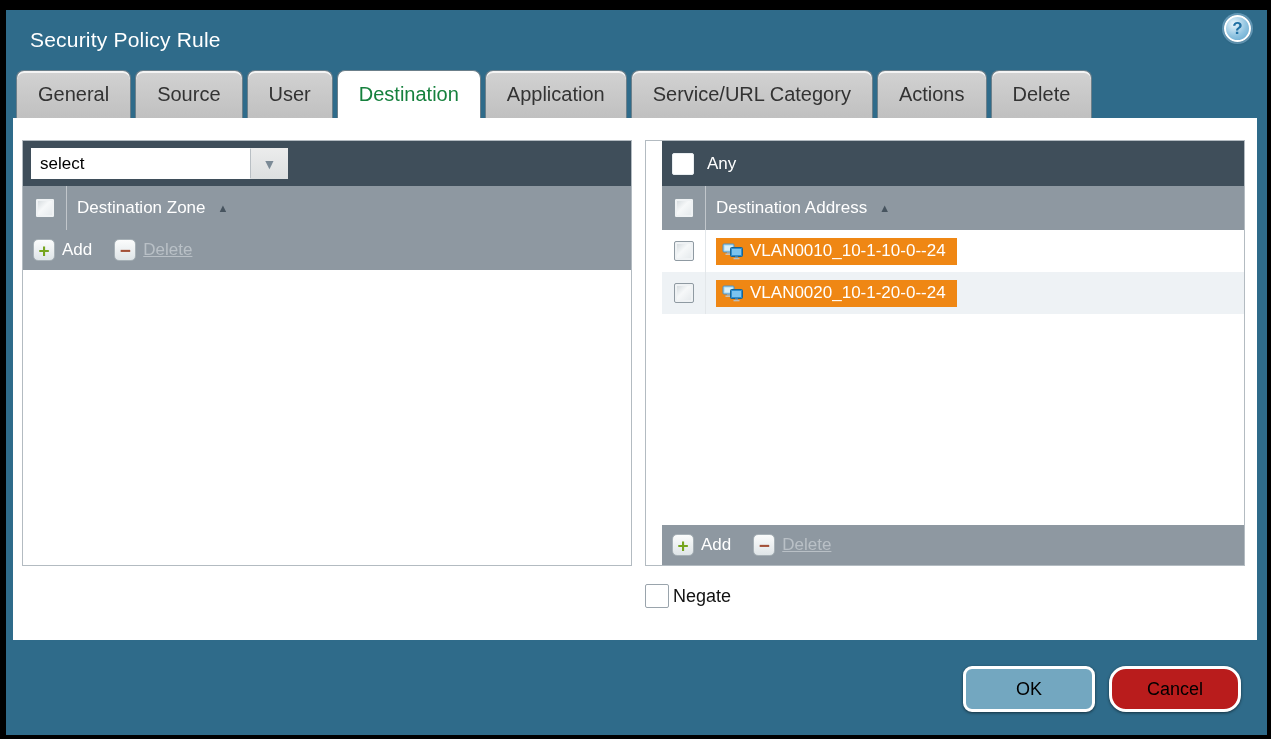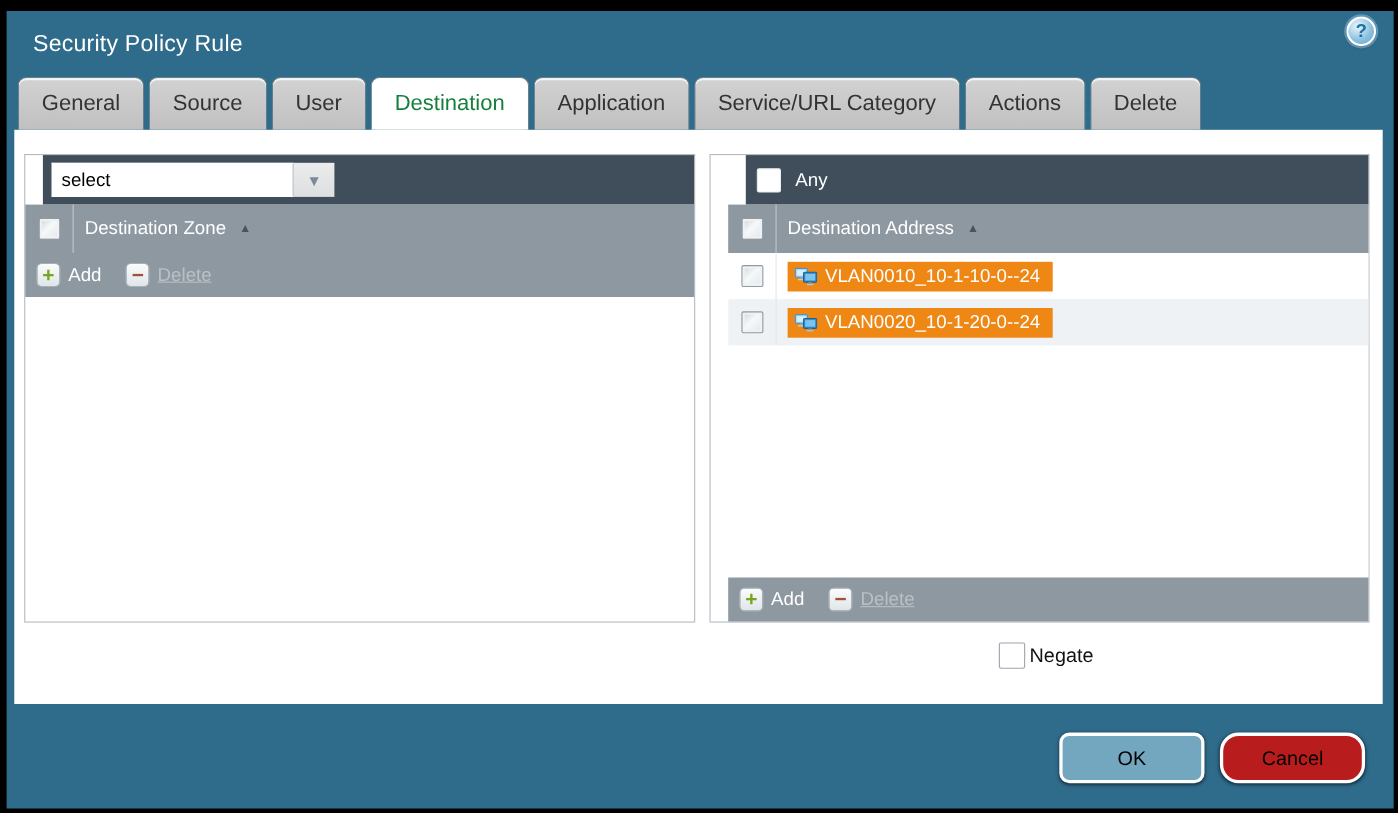--- a/index.html
+++ b/index.html
@@ -42,21 +42,21 @@
   .content {
     background:#fff; height:522px; margin:0 10px 0 7px;
     padding:22px 0 0 9px; position:relative;
   }
   .panels { display:flex; gap:13px; }
 
   .panel { border:1px solid #b3bbc1; background:#fff; height:426px; display:flex; flex-direction:column; }
   .panel.left  { width:610px; }
   .panel.right { width:600px;padding-left:16px; }
 
-  .panel-topbar { height:45px; background:#3f4e5a; display:flex; align-items:center; flex:0 0 auto;margin-left:16px; }
+  .panel-topbar { height:45px; background:#3f4e5a; display:flex; align-items:center; flex:0 0 auto; }
 
   .combo { display:flex; margin-left:8px; height:31px; }
   .combo input {
     width:220px; height:31px; border:1px solid #fff; border-right:1px solid #b9bfc4;
     font-size:17px; padding:0 8px; color:#000; outline:none;
     font-family:"Liberation Sans", sans-serif;
   }
   .combo-btn {
     width:37px; height:31px; background:linear-gradient(180deg,#ececec,#dcdfe0);
     display:flex; align-items:center; justify-content:center; cursor:pointer;
@@ -101,21 +101,21 @@
     background:linear-gradient(180deg,#fbfcfc,#dfe5e8);
     display:flex; align-items:center; justify-content:center;
     font-weight:bold; font-size:19px; line-height:1;
   }
   .mini-sq.plus  { color:#76a51e; }
   .mini-sq.minus { color:#a35138; }
   .bar-btn-label { color:#fff; font-size:17px; }
   .bar-btn.disabled .bar-btn-label { color:#b9c0c6;text-decoration:underline; }
   .bar-btn.disabled { cursor:default; }
 
-  .negate-row { display:flex; align-items:center; gap:4px; margin:18px 0 8px 623px;justify-content:center; }
+  .negate-row { display:flex; align-items:center; gap:4px; margin:18px 0 8px 623px; }
   .negate-cb { width:24px; height:24px; background:#fff; border:1px solid #9aa4ac; border-radius:2px; cursor:pointer; }
   .negate-label { font-size:18px; color:#111; }
 
   
   .footerbar { height:109px; display:flex; justify-content:flex-end; align-items:flex-start;
                gap:14px; padding:26px 26px 0 0; }
   .dlg-btn {
     width:132px; height:46px; border:3px solid #fff; border-radius:9px;
     font-size:18px; color:#000; cursor:pointer;
     box-shadow:0 1px 3px rgba(0,0,0,.55);

